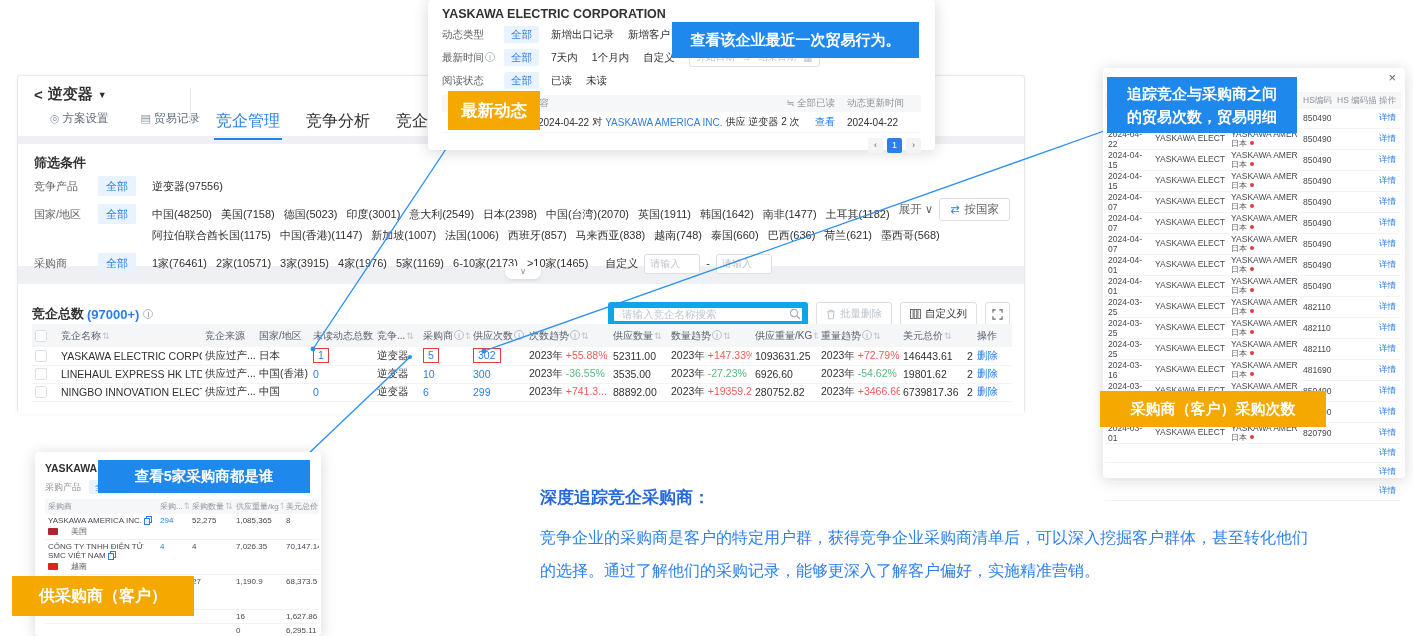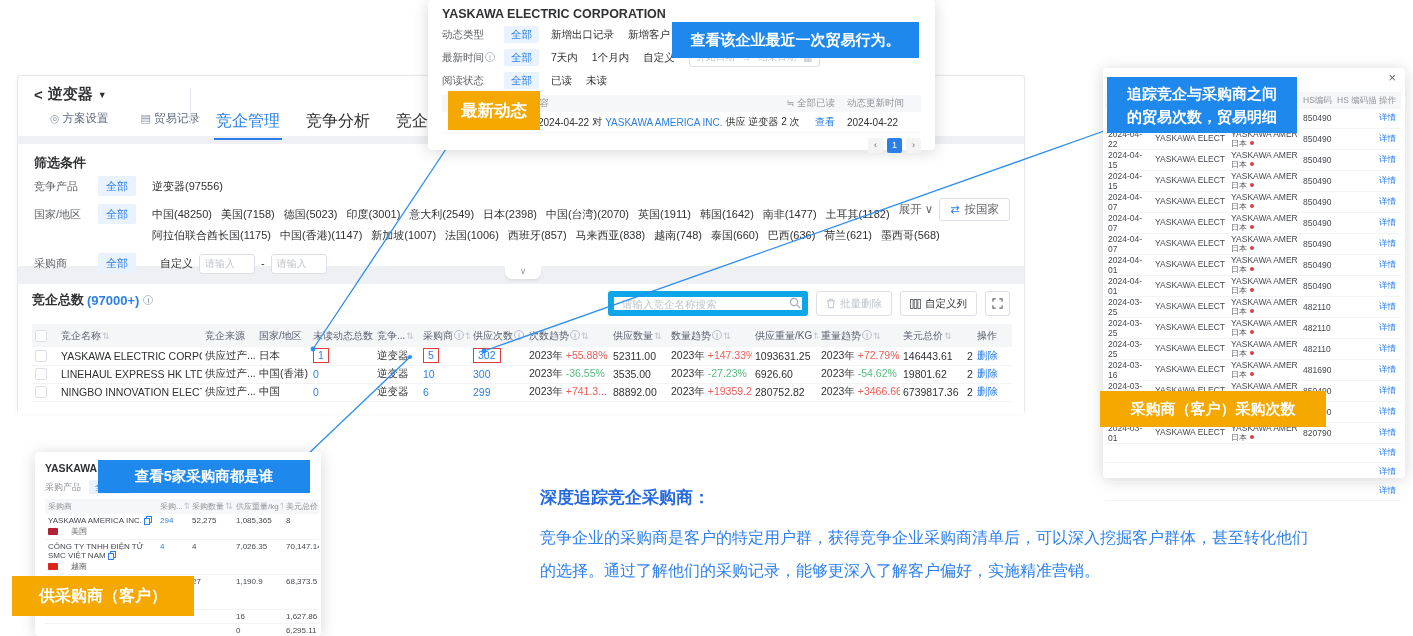--- a/index.html
+++ b/index.html
@@ -41,21 +41,21 @@
   .f-opt{margin-right:9px;cursor:pointer;color:#303133;}
   .f-custom{display:flex;align-items:center;gap:6px;margin-left:8px;color:#303133;}
   .f-input{width:56px;height:20px;border:1px solid #dcdfe6;border-radius:3px;font-size:10px;padding:0 5px;color:#303133;}
   .f-input::placeholder{color:#c0c4cc;}
   .f-right{position:absolute;right:14px;top:54px;display:flex;align-items:center;gap:6px;font-size:11.5px;color:#606266;z-index:2;background:#fff;padding-left:6px;}
   .btn-country{border:1px solid #dcdfe6;border-radius:3px;padding:3px 10px;display:flex;gap:5px;align-items:center;cursor:pointer;background:#fff;}
   .btn-country .sw{color:var(--accent);font-size:11px;}
   .notch{position:absolute;left:487px;top:190px;width:36px;height:13px;background:#fff;border-radius:0 0 7px 7px;
          text-align:center;font-size:9px;color:#909399;line-height:11px;box-shadow:0 2px 3px rgba(0,0,0,.07);cursor:pointer;}
 
-  .t-headrow{position:absolute;left:14px;right:14px;top:7px;height:28px;display:flex;align-items:flex-start;}
+  .t-headrow{position:absolute;left:14px;right:14px;top:16px;height:28px;display:flex;align-items:center;}
   .t-title{font-size:13px;font-weight:bold;display:flex;align-items:center;gap:3px;}
   .t-title .cnt{color:var(--accent);font-weight:bold;}
   .t-tools{margin-left:auto;display:flex;gap:8px;align-items:center;}
   .search-box{position:relative;width:200px;height:25px;}
   .search-box input{width:100%;height:100%;border:6px solid #0ea5e9;border-radius:3px;font-size:10.5px;padding:0 24px 0 8px;color:#303133;}
   .search-box input::placeholder{color:#c0c4cc;}
   .search-box svg{position:absolute;right:7px;top:6px;}
   .btn{height:25px;border:1px solid #dcdfe6;border-radius:3px;background:#fff;display:flex;align-items:center;gap:4px;
        padding:0 9px;font-size:10.5px;cursor:pointer;}
   .btn.disabled{color:#bfc5cd;}
@@ -187,20 +187,23 @@
             <span class="f-label">国家/地区</span>
             <span class="chip">全部</span>
             <div class="f-lines">
               <div class="f-line"><span class="f-opt">中国(48250)</span><span class="f-opt">美国(7158)</span><span class="f-opt">德国(5023)</span><span class="f-opt">印度(3001)</span><span class="f-opt">意大利(2549)</span><span class="f-opt">日本(2398)</span><span class="f-opt">中国(台湾)(2070)</span><span class="f-opt">英国(1911)</span><span class="f-opt">韩国(1642)</span><span class="f-opt">南非(1477)</span><span class="f-opt">土耳其(1182)</span></div>
               <div class="f-line"><span class="f-opt">阿拉伯联合酋长国(1175)</span><span class="f-opt">中国(香港)(1147)</span><span class="f-opt">新加坡(1007)</span><span class="f-opt">法国(1006)</span><span class="f-opt">西班牙(857)</span><span class="f-opt">马来西亚(838)</span><span class="f-opt">越南(748)</span><span class="f-opt">泰国(660)</span><span class="f-opt">巴西(636)</span><span class="f-opt">荷兰(621)</span><span class="f-opt">墨西哥(568)</span></div>
             </div>
           </div>
           <div class="f-row">
             <span class="f-label">采购商</span>
             <span class="chip">全部</span>
+            <div class="f-lines">
+              <div class="f-line"><span class="f-opt">1家(76461)</span><span class="f-opt">2家(10571)</span><span class="f-opt">3家(3915)</span><span class="f-opt">4家(1976)</span><span class="f-opt">5家(1169)</span><span class="f-opt">6-10家(2173)</span><span class="f-opt">&gt;10家(1465)</span></div>
+            </div>
             <span class="f-custom">
               <span>自定义</span>
               <input class="f-input" placeholder="请输入" style="">
               <span>-</span>
               <input class="f-input" placeholder="请输入" style="">
             </span>
           </div>
         </div>
       <div class="f-right">
         <span>展开 ∨</span>

